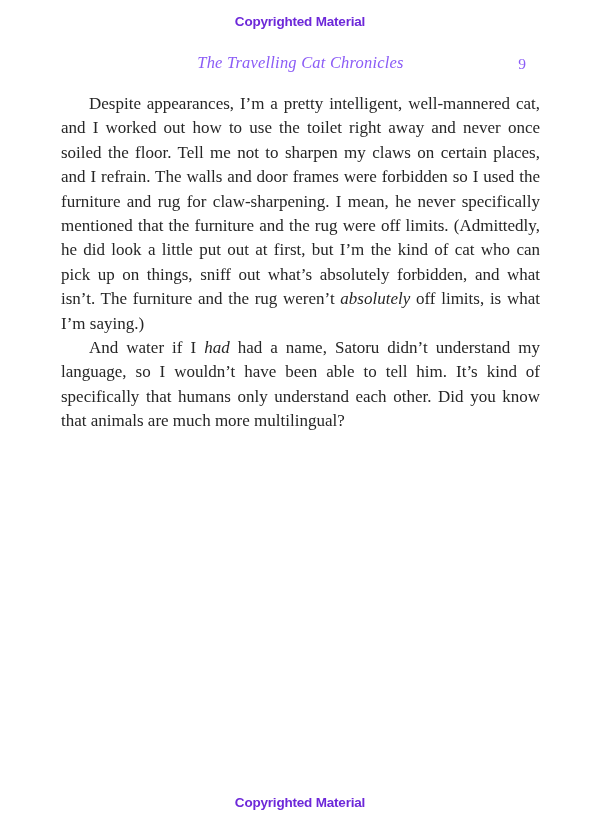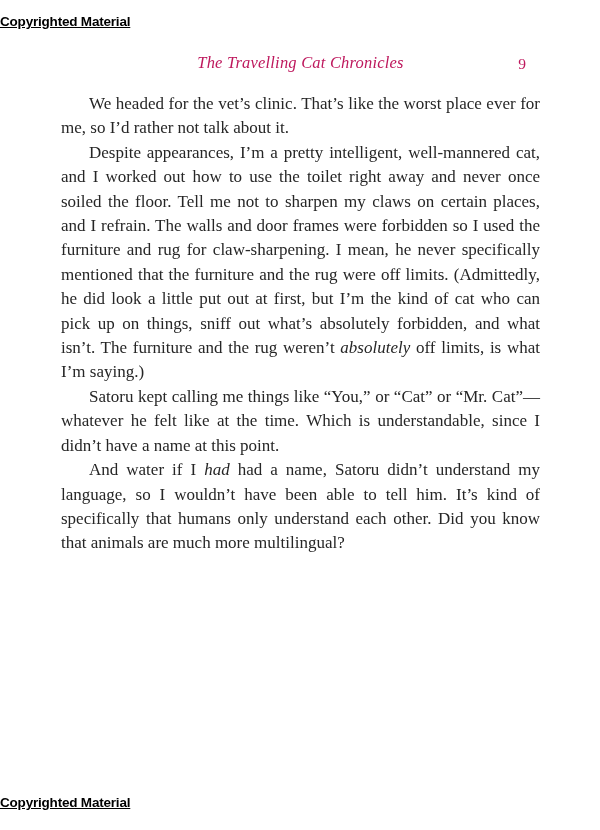--- a/index.html
+++ b/index.html
@@ -12,37 +12,37 @@
     width: 600px;
     height: 830px;
     background: #ffffff;
     overflow: hidden;
     font-family: "Liberation Serif", serif;
   }
   .watermark {
     position: absolute;
     left: 0;
     width: 100%;
+    text-align: center;
     font-family: "Liberation Sans", sans-serif;
     font-weight: bold;
     font-size: 13.5px;
     letter-spacing: -0.2px;
-    color: #000000;
-    text-decoration: underline;
+    color: #6d28d9;
   }
   .watermark.top { top: 14px; }
   .watermark.bottom { top: 795px; }
   .running-header {
     position: absolute;
     left: 61px;
     top: 53px;
     width: 479px;
     height: 24px;
     text-align: center;
-    color: #be185d;
+    color: #8b5cf6;
   }
   .book-title {
     font-style: italic;
     font-size: 16.5px;
     letter-spacing: 0.2px;
   }
   .page-number {
     position: absolute;
     right: 14px;
     top: 2px;
@@ -73,21 +73,19 @@
 <div class="page">
 
   <div class="watermark top">Copyrighted Material</div>
 
   <div class="running-header">
     <span class="book-title">The Travelling Cat Chronicles</span>
     <span class="page-number">9</span>
   </div>
 
   <div class="body-text">
-      <p><span>We headed for the vet’s clinic. That’s like the worst place ever for me, so I’d rather not talk about it.</span></p>
       <p><span>Despite appearances, I’m a pretty intelligent, well-mannered cat, and I worked out how to use the toilet right away and never once soiled the floor. Tell me not to sharpen my claws on certain places, and I refrain. The walls and door frames were forbidden so I used the furniture and rug for claw-sharpening. I mean, he never specifically mentioned that the furniture and the rug were off limits. (Admittedly, he did look a little put out at first, but I’m the kind of cat who can pick up on things, sniff out what’s absolutely forbidden, and what isn’t. The furniture and the rug weren’t </span><em>absolutely</em><span> off limits, is what I’m saying.)</span></p>
-      <p><span>Satoru kept calling me things like “You,” or “Cat” or “Mr. Cat”—whatever he felt like at the time. Which is understandable, since I didn’t have a name at this point.</span></p>
       <p><span>And water if I </span><em>had</em><span> had a name, Satoru didn’t understand my language, so I wouldn’t have been able to tell him. It’s kind of specifically that humans only understand each other. Did you know that animals are much more multilingual?</span></p>
     </div>
 
   <div class="watermark bottom">Copyrighted Material</div>
 
 </div>
 
 </body></html>

